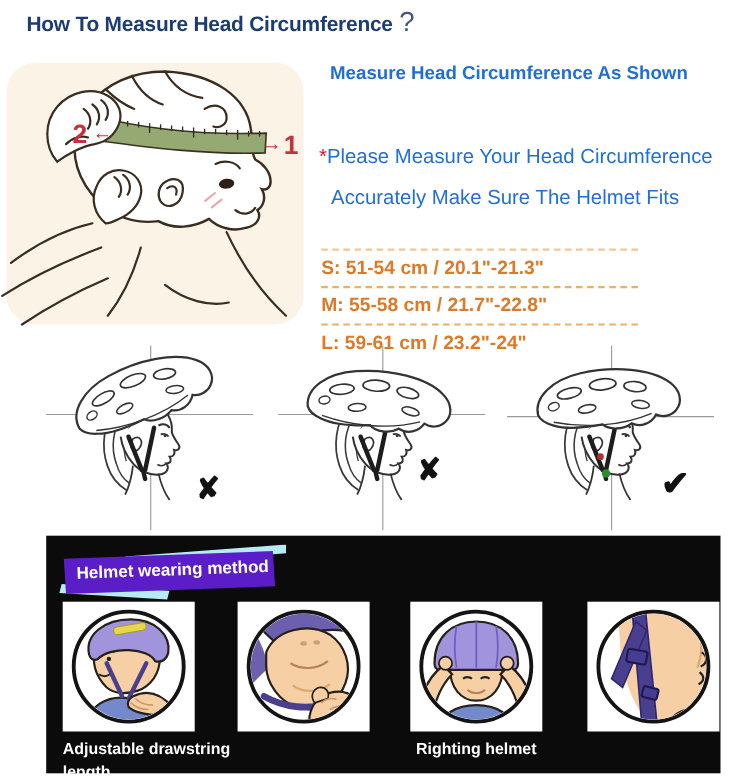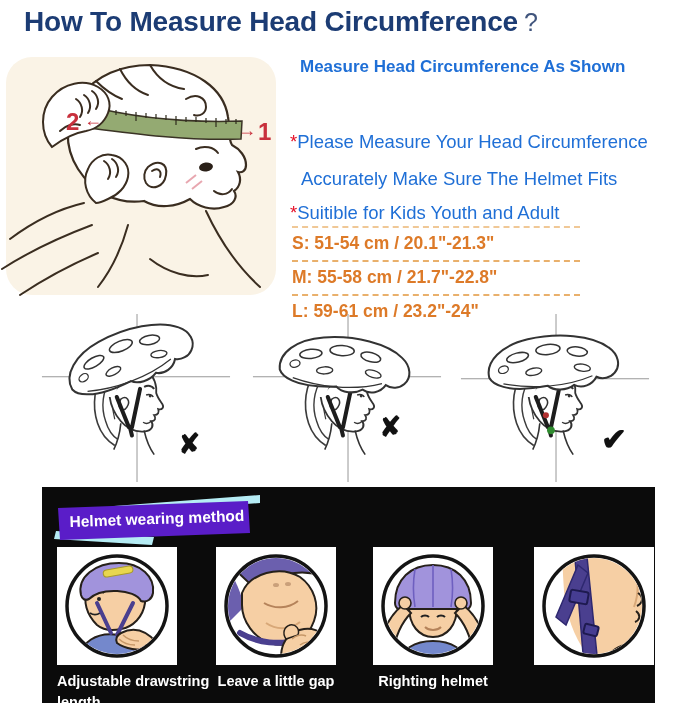--- a/index.html
+++ b/index.html
@@ -3,21 +3,21 @@
 <meta charset="utf-8">
 <style>
   html,body{margin:0;padding:0;background:#ffffff;}
   .stage{
     position:relative;width:679px;height:706px;background:#fff;overflow:hidden;
     font-family:"Liberation Sans",sans-serif;
   }
   .abs{position:absolute;}
   
   .title-row{left:24px;top:6px;white-space:nowrap;}
-  .title-main{font-size:28px;font-weight:700;color:var(--title-navy);letter-spacing:-0.2px;}
+  .title-main{font-size:19px;font-weight:700;color:var(--title-navy);letter-spacing:-0.2px;}
   .title-q{font-size:25px;font-weight:400;color:#41557d;margin-left:6px;}
   
   .heading{left:300px;top:57px;font-size:17px;font-weight:700;color:var(--blue);white-space:nowrap;}
   .note-label{left:292px;top:88px;font-size:27px;font-weight:700;color:var(--red);letter-spacing:.5px;}
   .note-line{font-size:18.5px;font-weight:400;color:var(--blue);white-space:nowrap;}
   .n1l1{left:290px;top:131px;}
   .n1l2{left:301px;top:168px;}
   .n2{left:290px;top:202px;}
   .star{color:var(--red);}
   .sizes{left:292px;top:226px;width:288px;}
@@ -143,21 +143,20 @@
       <text x="66" y="75" font-size="24">2</text>
       <text x="84" y="71" font-size="18">←</text>
       <text x="238" y="81" font-size="18">→</text>
       <text x="258" y="85" font-size="24">1</text>
     </g>
   </svg>
 
   <div class="abs heading">Measure Head Circumference As Shown</div>
   <div class="abs note-line n1l1"><span class="star">*</span><span>Please Measure Your Head Circumference</span></div>
   <div class="abs note-line n1l2">Accurately  Make Sure The Helmet Fits</div>
-  <div class="abs note-line n2"><span class="star">*</span><span>Suitible for Kids Youth and Adult</span></div>
 
   <div class="abs sizes">
     <div class="size-row">S: 51-54 cm / 20.1"-21.3"</div>
     <div class="size-row">M: 55-58 cm / 21.7"-22.8"</div>
     <div class="size-row">L: 59-61 cm / 23.2"-24"</div>
   </div>
 
   <div class="abs fit-panel fp1">
     <svg width="200" height="180" viewBox="0 0 190 178">
       <line x1="2" y1="68" x2="188" y2="68" stroke="#999" stroke-width="1"></line>
@@ -286,17 +285,16 @@
           <path d="M44,18 L54,26 L32,78 L22,70 Z" style="fill:var(--strap-purple)" stroke="#2e2870" stroke-width="1.5"></path>
           <rect x="36" y="44" width="18" height="12" rx="2" transform="rotate(10 45 50)" fill="#463d92" stroke="#1e1a50" stroke-width="2"></rect>
           <rect x="50" y="78" width="14" height="10" rx="2" transform="rotate(14 57 83)" fill="#463d92" stroke="#1e1a50" stroke-width="2"></rect>
           <path d="M70,118 C74,104 86,96 100,98 C112,100 118,108 116,118 Z" fill="#f0c29a" stroke="#26201a" stroke-width="2"></path>
           <path d="M84,104 C90,101 96,101 102,104" stroke="#c79868" stroke-width="1.5" fill="none"></path>
         </g>
       </svg>
     </div>
 
     <div class="step-label lb1">Adjustable drawstring length</div>
-    <div class="step-label lb2">Leave a little gap</div>
     <div class="step-label lb3">Righting helmet</div>
   </div>
 
 </div>
 
 </body></html>

